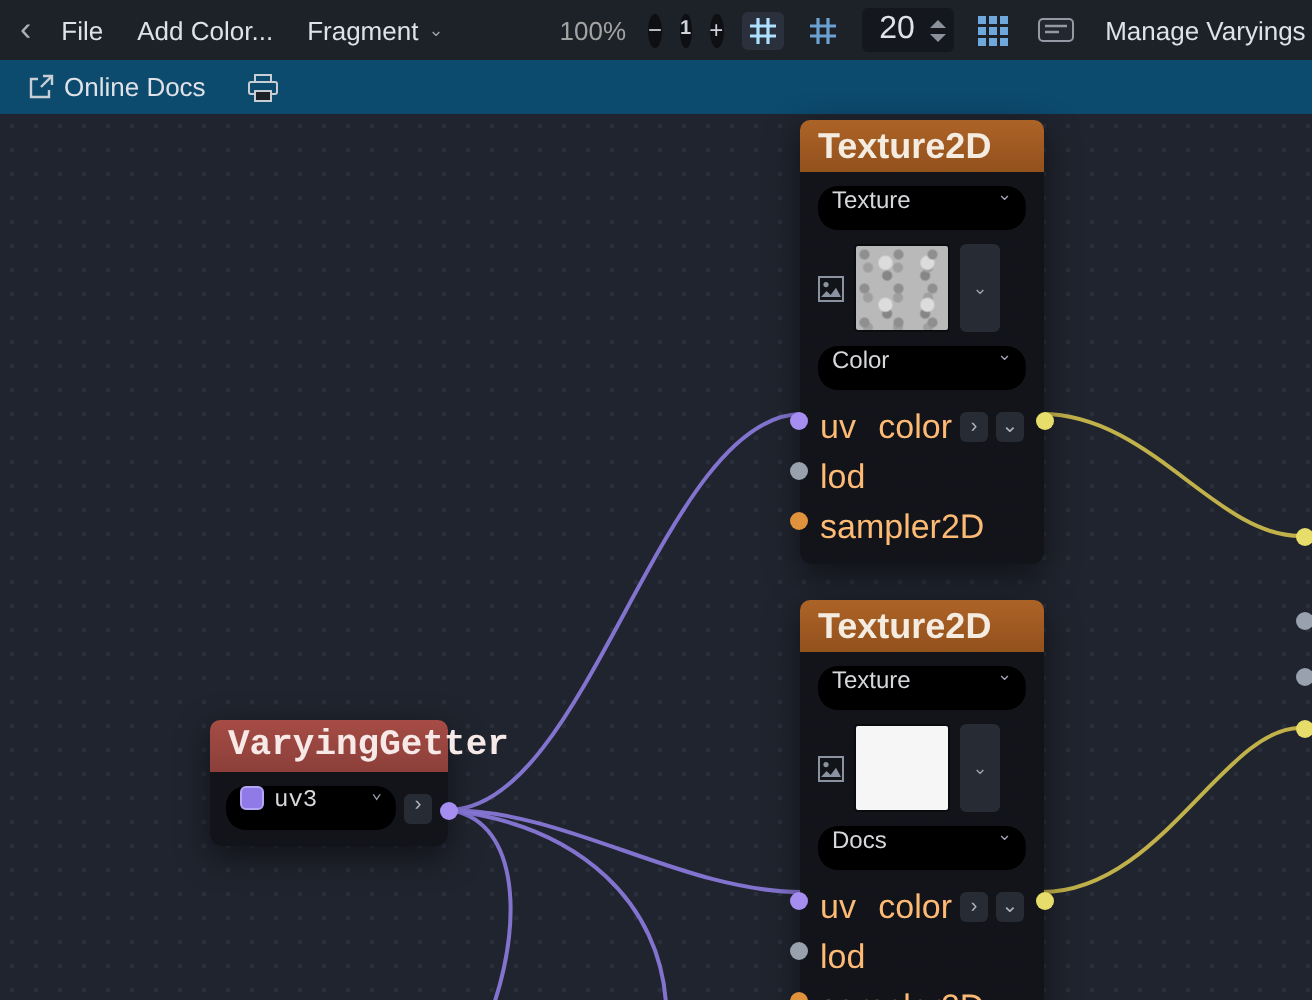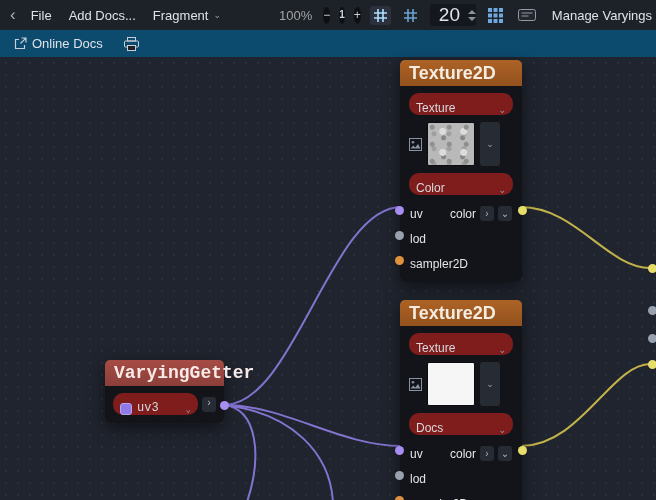--- a/index.html
+++ b/index.html
@@ -30,21 +30,21 @@
     color:#ced3d9; font-size:12px; line-height:1; display:flex; align-items:center;
     justify-content:center; padding:0; font-family:inherit;
   }
   .circle-btn.one { font-size:10px; font-weight:bold; }
   .icon-btn { background:transparent; border:none; padding:2px 3px; display:flex; align-items:center; border-radius:3px; }
   .icon-btn.pressed { background:#2a313d; }
   .spinbox {
     display:flex; align-items:center; background:#14171d; border-radius:3px;
     height:22px; padding:0 5px 0 9px; gap:8px; min-width:46px;
   }
-  .spinval { font-size:19px; color:#dfe2e7; }
+  .spinval { font-size:16px; color:#dfe2e7; }
   .spin-arrows { display:flex; flex-direction:column; gap:3px; }
   .tri-up { width:0; height:0; border-left:4px solid transparent; border-right:4px solid transparent; border-bottom:4px solid #8b919a; }
   .tri-down { width:0; height:0; border-left:4px solid transparent; border-right:4px solid transparent; border-top:4px solid #8b919a; }
   
   .canvas {
     position:relative; width:656px; height:443px;
     background-color:#20242e;
     background-image: radial-gradient(circle, #2a2f3c 1px, transparent 1.4px);
     background-size:12px 12px;
   }
@@ -56,21 +56,21 @@
     font-size:12px; color:#d6d8dc;
   }
   .node-header {
     height:26px; display:flex; align-items:center; padding:0 9px;
     font-size:18px; font-weight:bold; border-radius:5px 5px 0 0; color:#f4ece1;
   }
   .hdr-texture { background:linear-gradient(#ad6326,#93511d); }
   .hdr-varying { background:linear-gradient(#a64c45,#8c3f3a); color:#f6e9e7; }
   .node-controls { padding:7px 9px 4px; display:flex; flex-direction:column; gap:7px; }
   .dd {
-    display:flex; align-items:flex-end; background:#7f1d1d; border:none; border-radius:10px;
+    display:flex; align-items:flex-start; background:#000000; border:none; border-radius:10px;
     height:22px; padding:0 7px; color:#d6d8dc; font-size:12px; width:100%;
     font-family:inherit; gap:5px;
   }
   .dd .chev { margin-left:auto; }
   .preview-row { display:flex; align-items:stretch; gap:5px; height:44px; }
   .tex-mini { align-self:center; display:flex; }
   .preview {
     width:48px; border-radius:2px; border:1px solid #0b0c10;
   }
   .preview.noise {
@@ -82,21 +82,21 @@
       radial-gradient(circle at 82% 78%, #868686 2px, transparent 3px);
     background-size:17px 17px, 21px 21px, 15px 15px, 19px 19px;
   }
   .preview.white { background:#f6f6f6; }
   .preview-expand {
     width:20px; background:#262b34; border:none; border-radius:3px; color:#9aa1ab;
     display:flex; align-items:center; justify-content:center; font-family:inherit;
   }
   .ports { padding:2px 0 6px; }
   .port-row { display:flex; align-items:center; height:25px; padding:0 10px; gap:4px; }
-  .plabel { font-size:12px; color:#e5e5e5; }
+  .plabel { font-size:17px; color:#fdba74; }
   .spacer { flex:1; }
   .mini {
     width:14px; height:15px; background:#262b34; border:none; border-radius:3px;
     color:#aeb4bd; font-size:10px; line-height:1; display:flex; align-items:center;
     justify-content:center; padding:0; font-family:inherit;
   }
   .dot { position:absolute; width:9px; height:9px; border-radius:50%; }
   .dot.l { left:-5px; } .dot.r { right:-5px; }
   .c-vec { background:#a58ef0; } .c-col { background:#e6dd6a; }
   .c-sca { background:#98a1ad; } .c-smp { background:#df913c; }
@@ -110,21 +110,21 @@
 <body>
 
 <div class="toolbar">
   <button class="tbtn back">
       <span>‹</span>
     </button>
   <button class="tbtn">
       <span>File</span>
     </button>
   <button class="tbtn">
-      <span>Add Docs...</span>
+      <span>Add Color...</span>
     </button>
   <button class="tbtn">
     <span>Fragment</span>
     <span class="chev">⌄</span>
   </button>
   <span class="zoomlbl">100%</span>
   <button class="circle-btn">
       <span>−</span>
     </button>
   <button class="circle-btn one">

